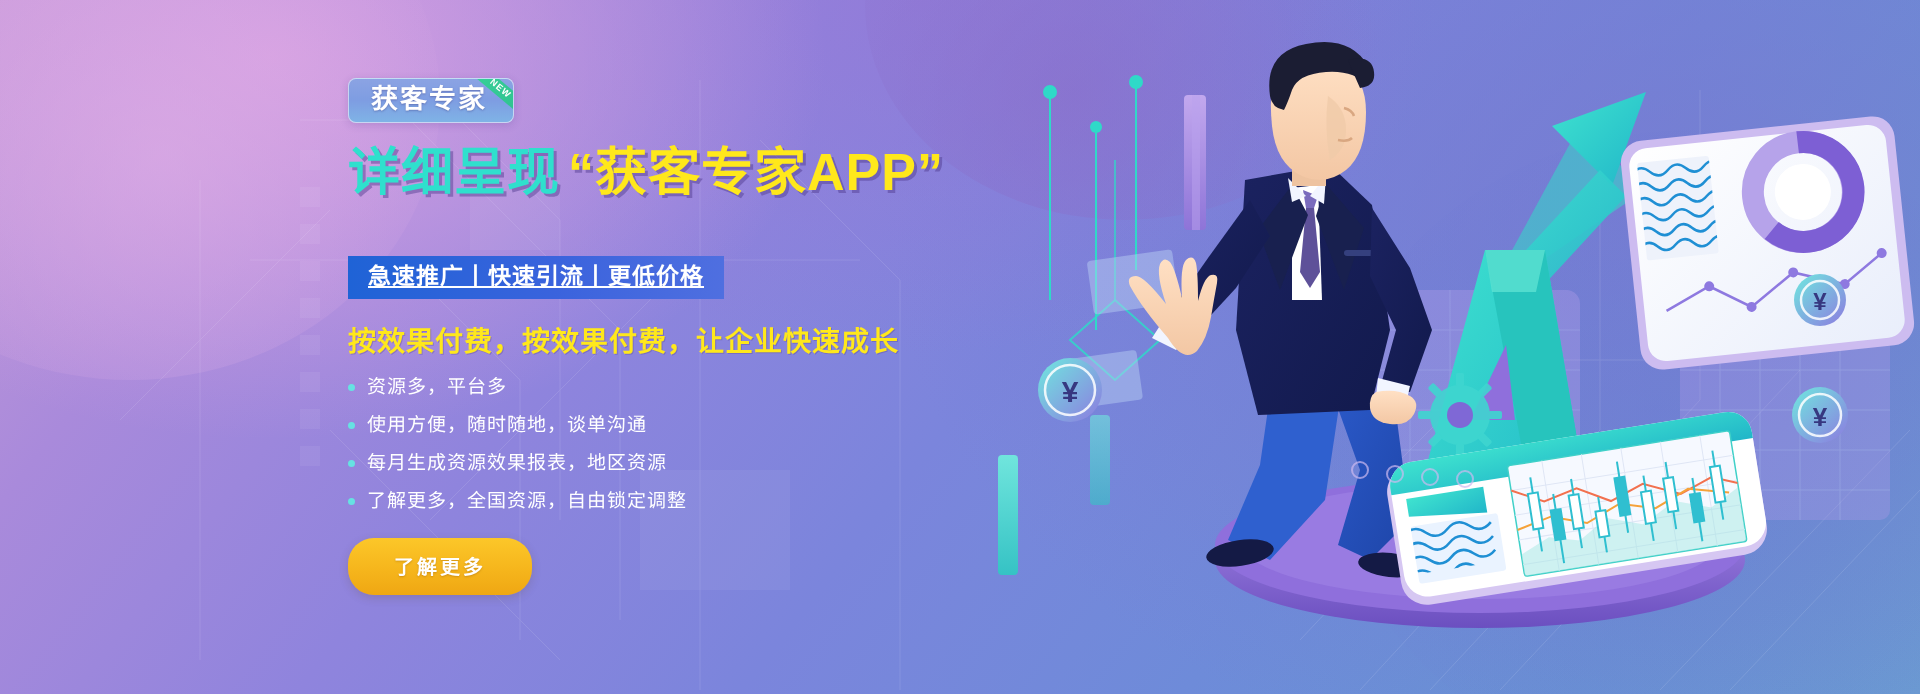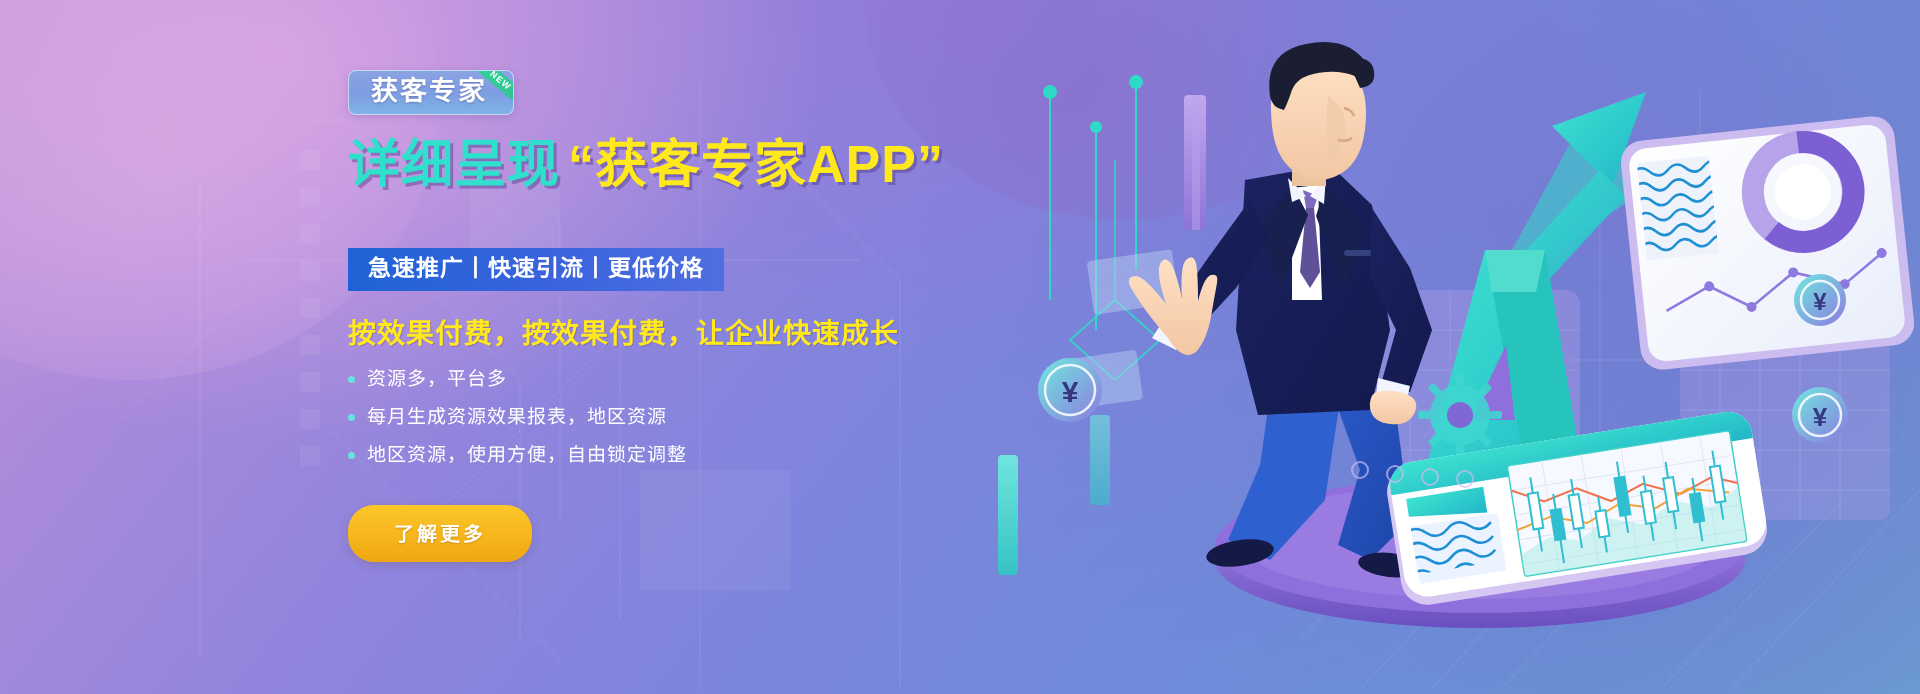--- a/index.html
+++ b/index.html
@@ -72,21 +72,21 @@
     display: block;
     width: 20px; height: 20px;
     margin-bottom: 17px;
     background: rgba(255,255,255,0.14);
   }
 
   
   .copy {
     position: absolute;
     left: 348px;
-    top: 70px;
+    top: 78px;
     width: 640px;
   }
 
   .tag-pill {
     position: relative;
     display: inline-block;
     background: linear-gradient(180deg, #8ba3e3 0%, #7e9de2 50%, #7fb3e6 100%);
     border: 1px solid rgba(255,255,255,0.55);
     border-radius: 8px;
     padding: 7px 26px 9px 22px;
@@ -138,20 +138,21 @@
   .sub-badge {
     display: inline-block;
     margin-top: 22px;
     background: linear-gradient(90deg, #1f63d6 0%, #3a63dd 55%, #4f6fe0 100%);
     color: #ffffff;
     font-size: 23px;
     font-weight: 700;
     letter-spacing: 1px;
     padding: 9px 20px 11px;
     line-height: 1;
+    text-decoration: underline;
   }
 
   .tagline {
     margin-top: 20px;
     font-size: 28px;
     font-weight: 700;
     color: #ffe81b;
     letter-spacing: 1px;
     text-shadow: 1px 1px 0 rgba(78,56,140,0.30);
     white-space: nowrap;
@@ -176,21 +177,21 @@
     content: "";
     position: absolute;
     left: 0; top: 9px;
     width: 7px; height: 7px;
     border-radius: 50%;
     background: #66e2e2;
   }
 
   .cta {
     display: inline-block;
-    margin-top: 24px;
+    margin-top: 12px;
     border: none;
     outline: none;
     cursor: pointer;
     background: linear-gradient(180deg, #fcc729 0%, #f5b41b 60%, #efa713 100%);
     color: #ffffff;
     font-family: inherit;
     font-size: 20px;
     font-weight: 700;
     letter-spacing: 3px;
     padding: 13px 46px 15px;
@@ -271,22 +272,23 @@
     <h1 class="headline">
       <span class="hl-cyan">详细呈现</span><span class="hl-yellow">“获客专家APP”</span>
     </h1>
 
     <div class="sub-badge">急速推广丨快速引流丨更低价格</div>
 
     <div class="tagline">按效果付费，按效果付费，让企业快速成长</div>
 
     <ul class="bullets">
       <li>资源多，平台多</li>
+      <li>使用方便，随时随地，谈单沟通</li>
       <li>每月生成资源效果报表，地区资源</li>
-      <li>地区资源，使用方便，自由锁定调整</li>
+      <li>了解更多，全国资源，自由锁定调整</li>
     </ul>
 
     <button class="cta">了解更多</button>
   </div>
 
   <div class="illustration">
     <svg viewBox="0 0 980 694" preserveAspectRatio="xMidYMid meet">
       <defs>
         <linearGradient id="gTeal" x1="0" y1="0" x2="1" y2="1">
           <stop offset="0" stop-color="#3fe3cf"></stop>

